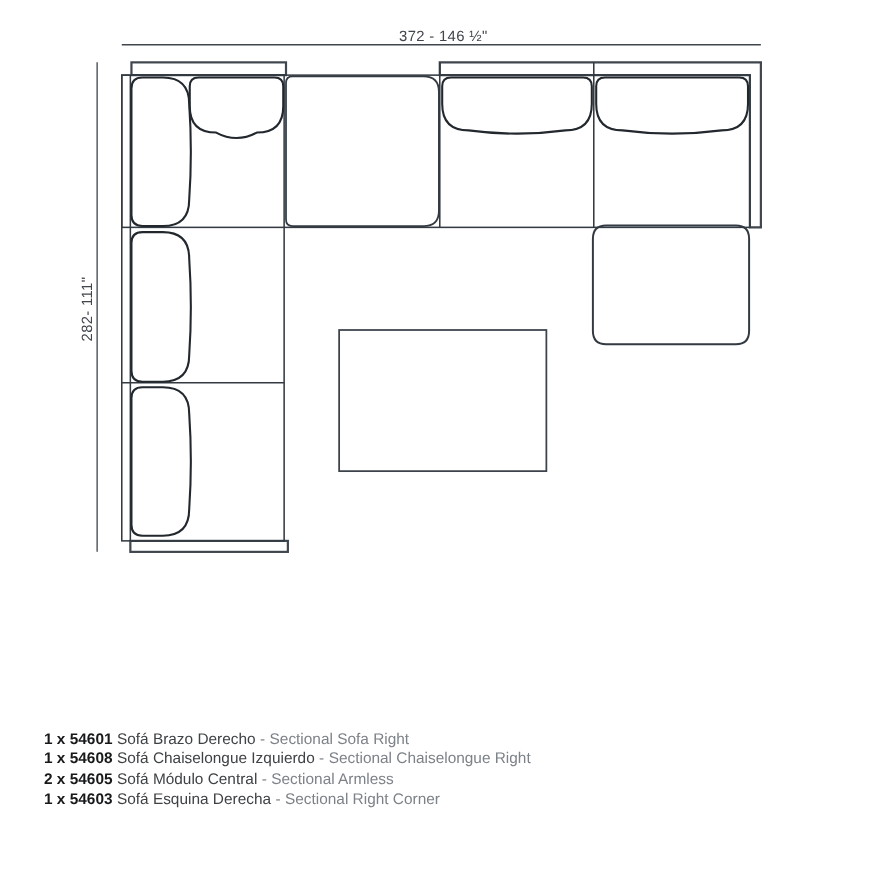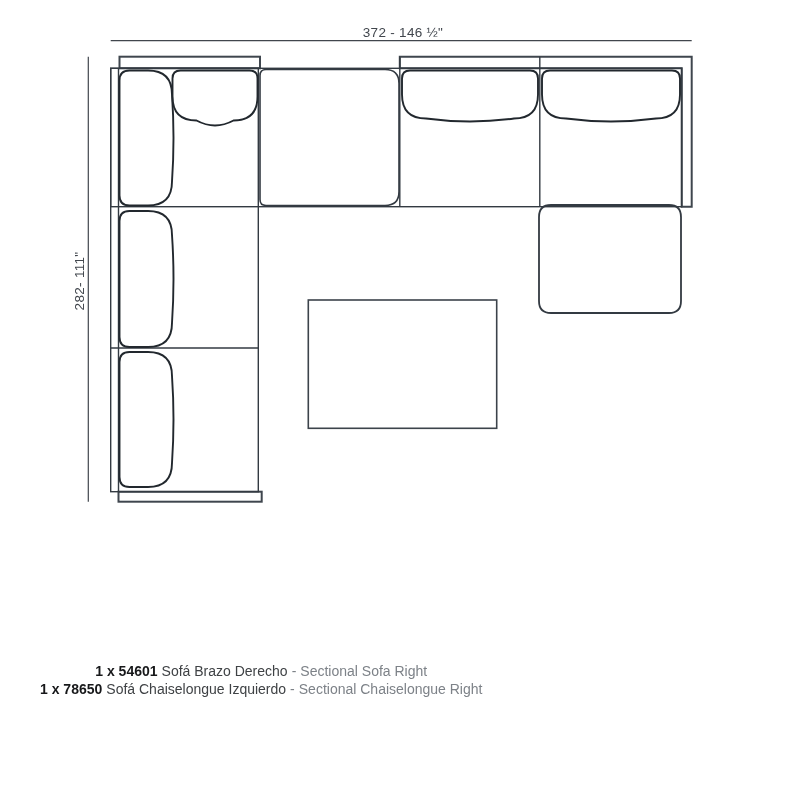--- a/index.html
+++ b/index.html
@@ -18,21 +18,20 @@
     fill:#41464d;
   }
   .parts{
     position:absolute;
     left:40px;top:662px;
     margin:0;padding:0;
     list-style:none;
     font-size:14px;
     line-height:18.3px;
     white-space:nowrap;
-    text-align:center;
   }
   .pcode{font-weight:bold;color:#17181a;margin-right:4px;}
   .pes{color:#3f4245;}
   .psep{color:#7d8288;margin:0 4px;}
   .pen{color:#7d8288;}
 </style>
 </head>
 <body>
 
 <div class="canvas">
@@ -76,17 +75,23 @@
     </g>
 
     <rect x="308.3" y="300" width="188.4" height="128.3" fill="none" stroke="#3c434b" stroke-width="1.6"></rect>
   </svg>
 
   <ol class="parts">
     <li>
       <span class="pcode">1 x 54601</span><span class="pes">Sofá Brazo Derecho</span><span class="psep">-</span><span class="pen">Sectional Sofa Right</span>
     </li>
     <li>
-      <span class="pcode">1 x 78650</span><span class="pes">Sofá Chaiselongue Izquierdo</span><span class="psep">-</span><span class="pen">Sectional Chaiselongue Right</span>
+      <span class="pcode">1 x 54608</span><span class="pes">Sofá Chaiselongue Izquierdo</span><span class="psep">-</span><span class="pen">Sectional Chaiselongue Right</span>
+    </li>
+    <li>
+      <span class="pcode">2 x 54605</span><span class="pes">Sofá Módulo Central</span><span class="psep">-</span><span class="pen">Sectional Armless</span>
+    </li>
+    <li>
+      <span class="pcode">1 x 54603</span><span class="pes">Sofá Esquina Derecha</span><span class="psep">-</span><span class="pen">Sectional Right Corner</span>
     </li>
   </ol>
 
 </div>
 
 </body></html>

